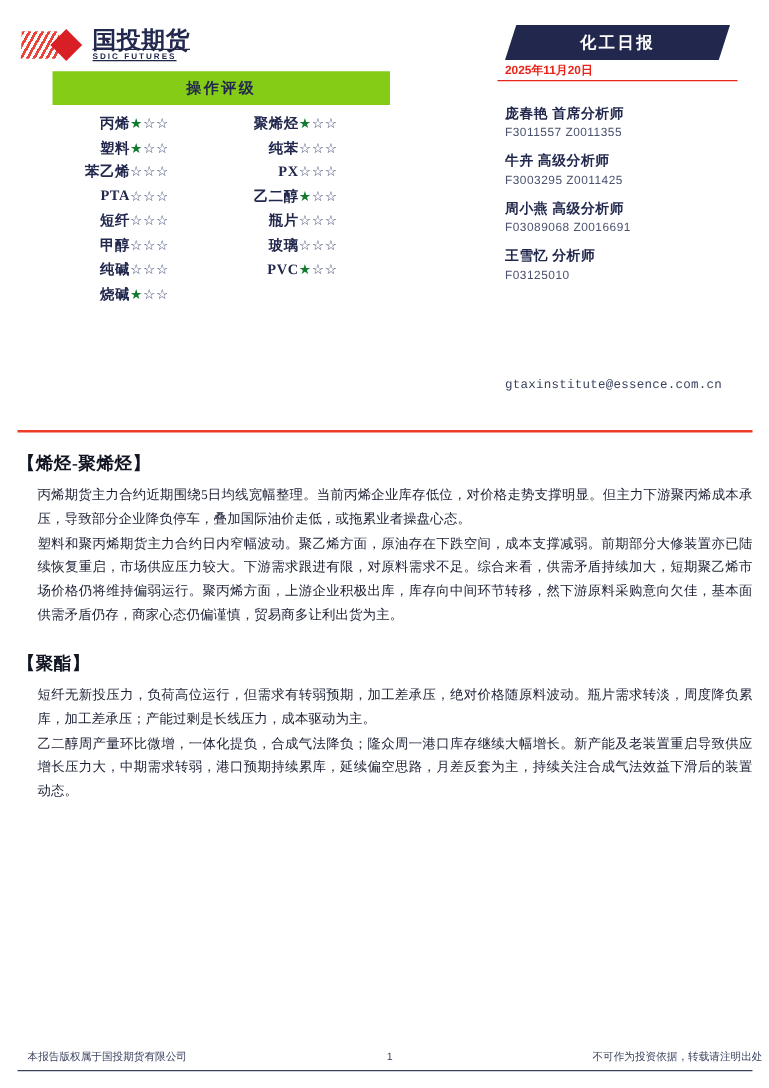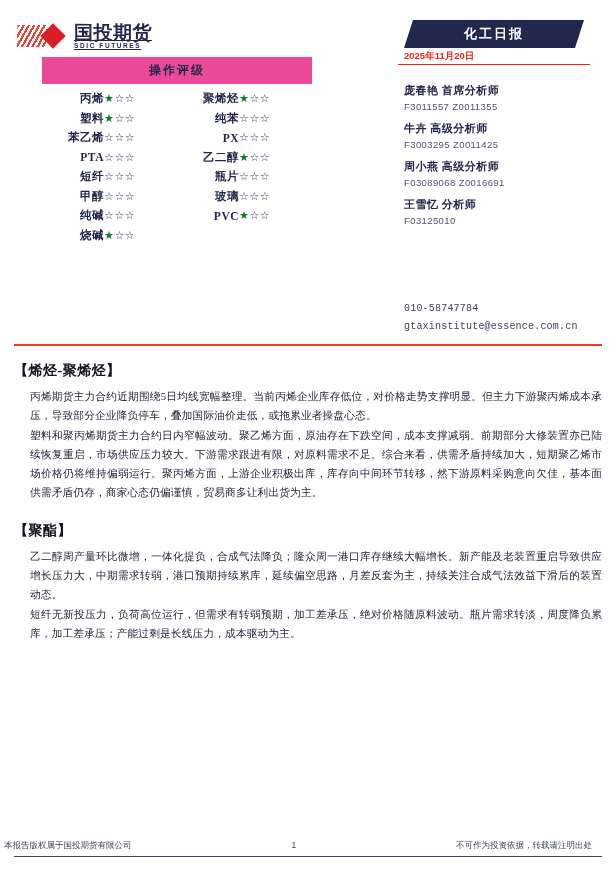--- a/index.html
+++ b/index.html
@@ -164,21 +164,21 @@
   }
 
   
   .rating-box {
     position: absolute;
     left: 42px;
     top: 57px;
     width: 270px;
   }
   .rating-title {
-    background: #ec4899;
+    background: #84cc16;
     text-align: center;
     font-weight: bold;
     font-size: 12px;
     color: #22284d;
     padding: 5px 0 5px 0;
     letter-spacing: 2px;
   }
   .rating-grid {
     margin-top: 5px;
     text-align: right;
@@ -246,21 +246,21 @@
   .footer-rule {
     position: absolute;
     left: 14px;
     bottom: 13px;
     width: 588px;
     height: 1.2px;
     background: #3b4360;
   }
   .footer {
     position: absolute;
-    left: 4px;
+    left: 22px;
     bottom: 18px;
     width: 588px;
     display: flex;
     justify-content: space-between;
     align-items: baseline;
     font-family: "Liberation Sans", sans-serif;
     font-size: 8.5px;
     color: #3b4360;
   }
   .footer-center { font-family: "Liberation Sans", sans-serif; }
@@ -382,35 +382,34 @@
         <p class="analyst-code">F3011557  Z0011355</p>
         <p class="analyst-name">牛卉  高级分析师</p>
         <p class="analyst-code">F3003295  Z0011425</p>
         <p class="analyst-name">周小燕  高级分析师</p>
         <p class="analyst-code">F03089068  Z0016691</p>
         <p class="analyst-name">王雪忆  分析师</p>
         <p class="analyst-code">F03125010</p>
       </div>
 
     <div class="contact">
-      <p class="contact-line">010-58747784</p>
       <p class="contact-line">gtaxinstitute@essence.com.cn</p>
     </div>
 
     <div class="header-rule"></div>
   </div>
 
   <div class="content">
       <p class="sec-title">【烯烃-聚烯烃】</p>
       <p class="para">丙烯期货主力合约近期围绕5日均线宽幅整理。当前丙烯企业库存低位，对价格走势支撑明显。但主力下游聚丙烯成本承压，导致部分企业降负停车，叠加国际油价走低，或拖累业者操盘心态。</p>
       <p class="para">塑料和聚丙烯期货主力合约日内窄幅波动。聚乙烯方面，原油存在下跌空间，成本支撑减弱。前期部分大修装置亦已陆续恢复重启，市场供应压力较大。下游需求跟进有限，对原料需求不足。综合来看，供需矛盾持续加大，短期聚乙烯市场价格仍将维持偏弱运行。聚丙烯方面，上游企业积极出库，库存向中间环节转移，然下游原料采购意向欠佳，基本面供需矛盾仍存，商家心态仍偏谨慎，贸易商多让利出货为主。</p>
       <div class="sec-gap"></div>
       <p class="sec-title">【聚酯】</p>
+      <p class="para">短纤无新投压力，负荷高位运行，但需求有转弱预期，加工差承压，绝对价格随原料波动。瓶片需求转淡，周度降负累库，加工差承压；产能过剩是长线压力，成本驱动为主。</p>
       <p class="para">乙二醇周产量环比微增，一体化提负，合成气法降负；隆众周一港口库存继续大幅增长。新产能及老装置重启导致供应增长压力大，中期需求转弱，港口预期持续累库，延续偏空思路，月差反套为主，持续关注合成气法效益下滑后的装置动态。</p>
-      <p class="para">短纤无新投压力，负荷高位运行，但需求有转弱预期，加工差承压，绝对价格随原料波动。瓶片需求转淡，周度降负累库，加工差承压；产能过剩是长线压力，成本驱动为主。</p>
     </div>
 
   <div class="footer-rule"></div>
   <div class="footer">
     <span>本报告版权属于国投期货有限公司</span>
     <span class="footer-center">1</span>
     <span>不可作为投资依据，转载请注明出处</span>
   </div>
 
 </div>

